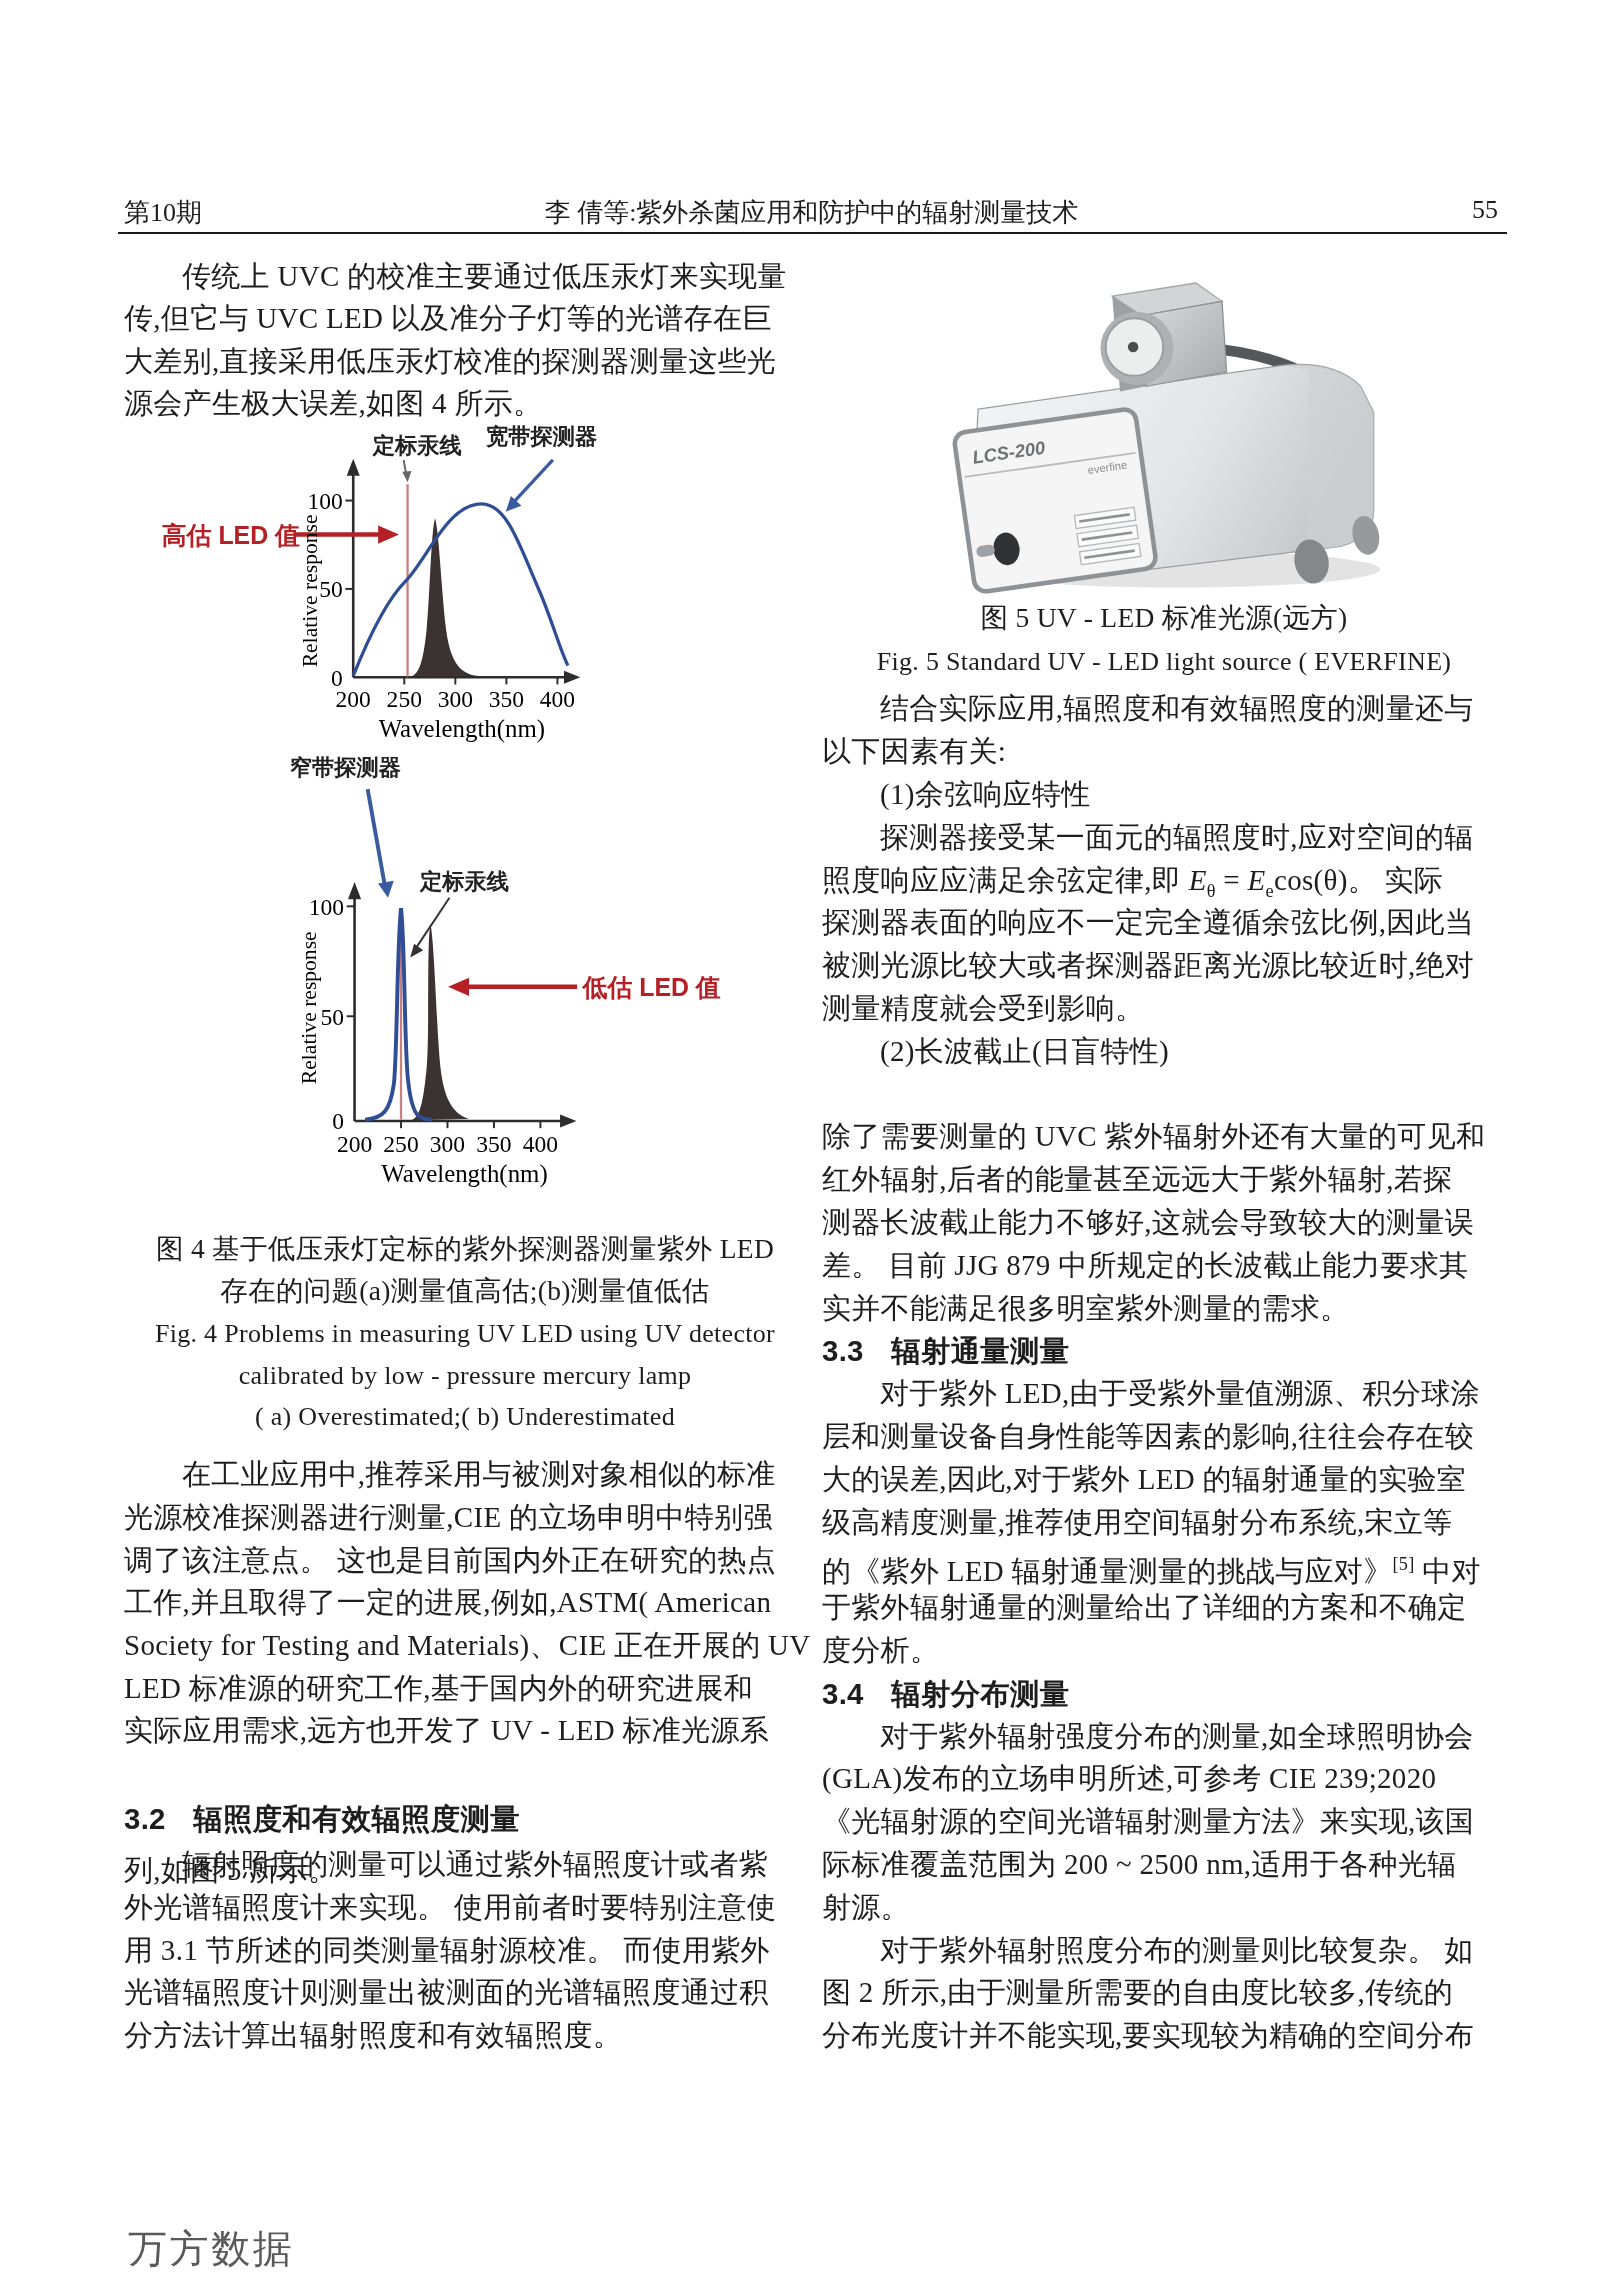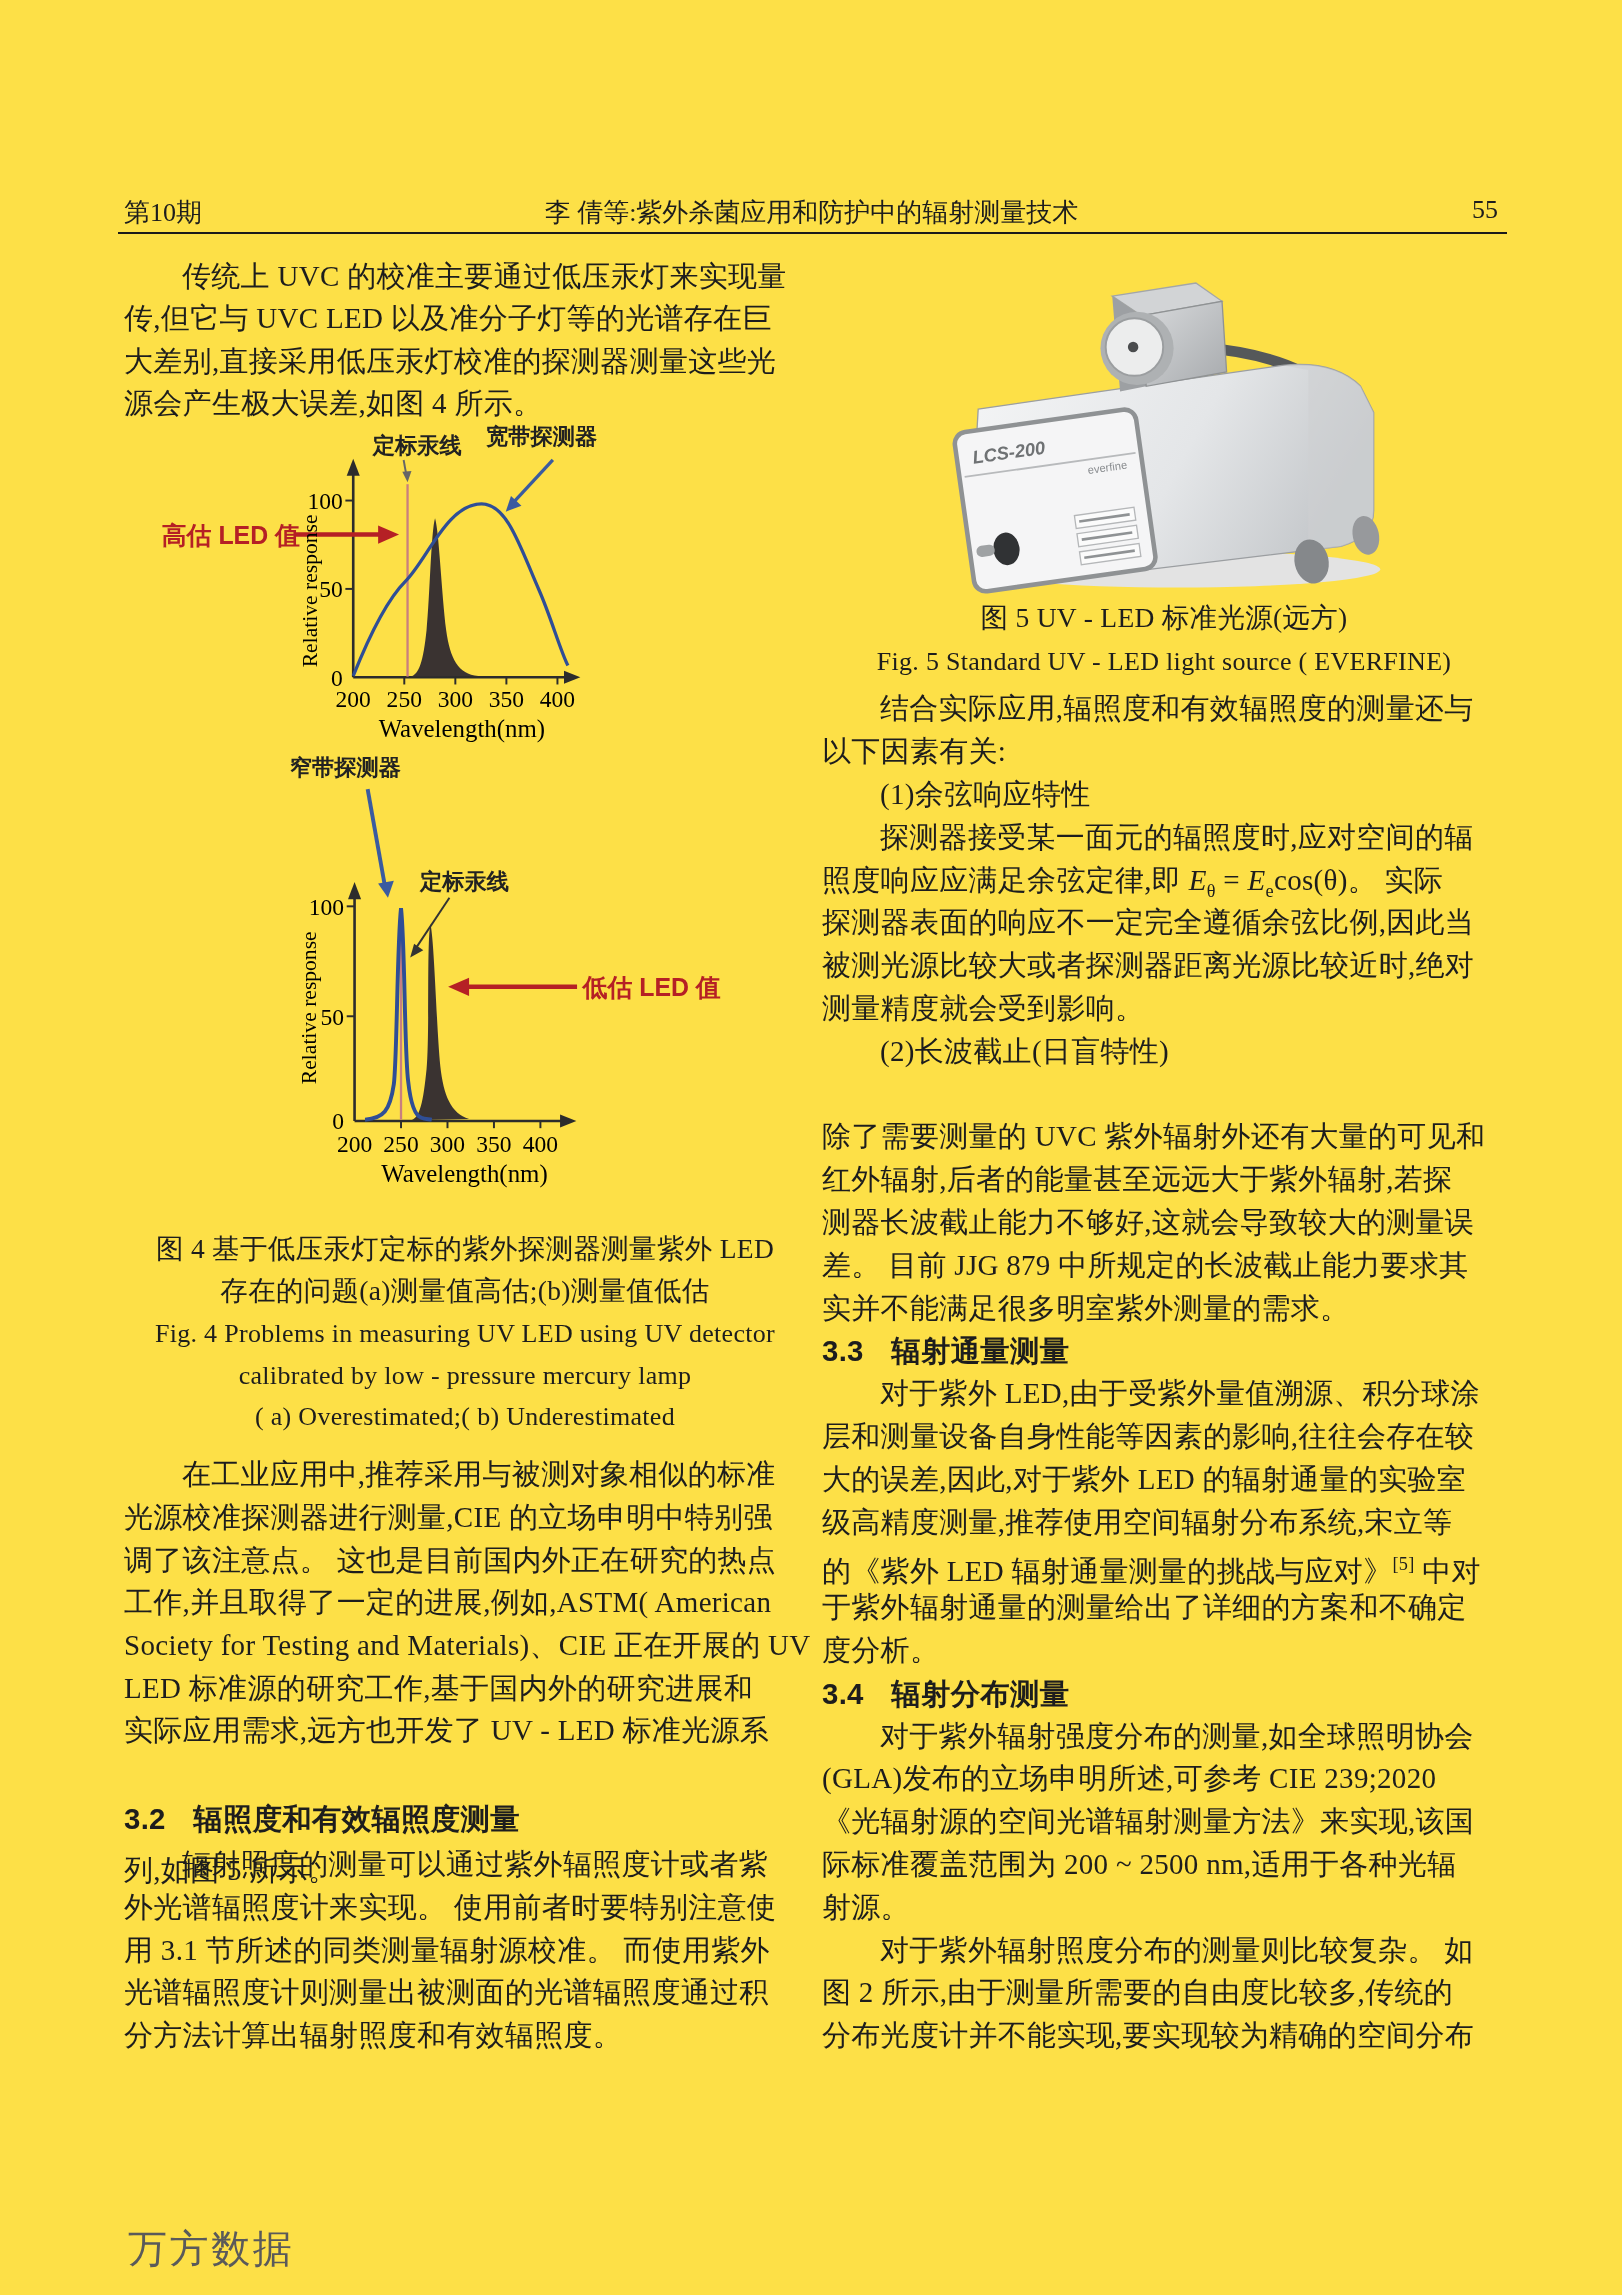--- a/index.html
+++ b/index.html
@@ -1,16 +1,16 @@
 <!DOCTYPE html>
 <html style="font-size:10.5px"><head>
 <meta charset="utf-8">
 <style>
   html,body{margin:0;padding:0;background:#9a9a9a;}
-  .page{position:relative;width:1623px;height:2295px;background:#fde047;overflow:hidden;
+  .page{position:relative;width:1623px;height:2295px;background:#ffffff;overflow:hidden;
         font-family:"Liberation Serif","DejaVu Serif",serif;color:#1d1d1d;}
   .hdr{position:absolute;top:195px;font-size:26px;white-space:nowrap;}
   .hdr-rule{position:absolute;top:232px;left:118px;width:1389px;height:2px;background:#1a1a1a;}
   .line{position:absolute;font-size:29px;line-height:41px;white-space:nowrap;letter-spacing:0.3px;}
   .lcol{left:124px;width:682px;}
   .rcol{left:822px;width:684px;}
   .ind{padding-left:58px;}
   .cap{text-align:center;}
   .capen{font-size:26px;}
   .heading{font-family:Liberation Sans, sans-serif;font-weight:bold;font-size:29.4px;}

